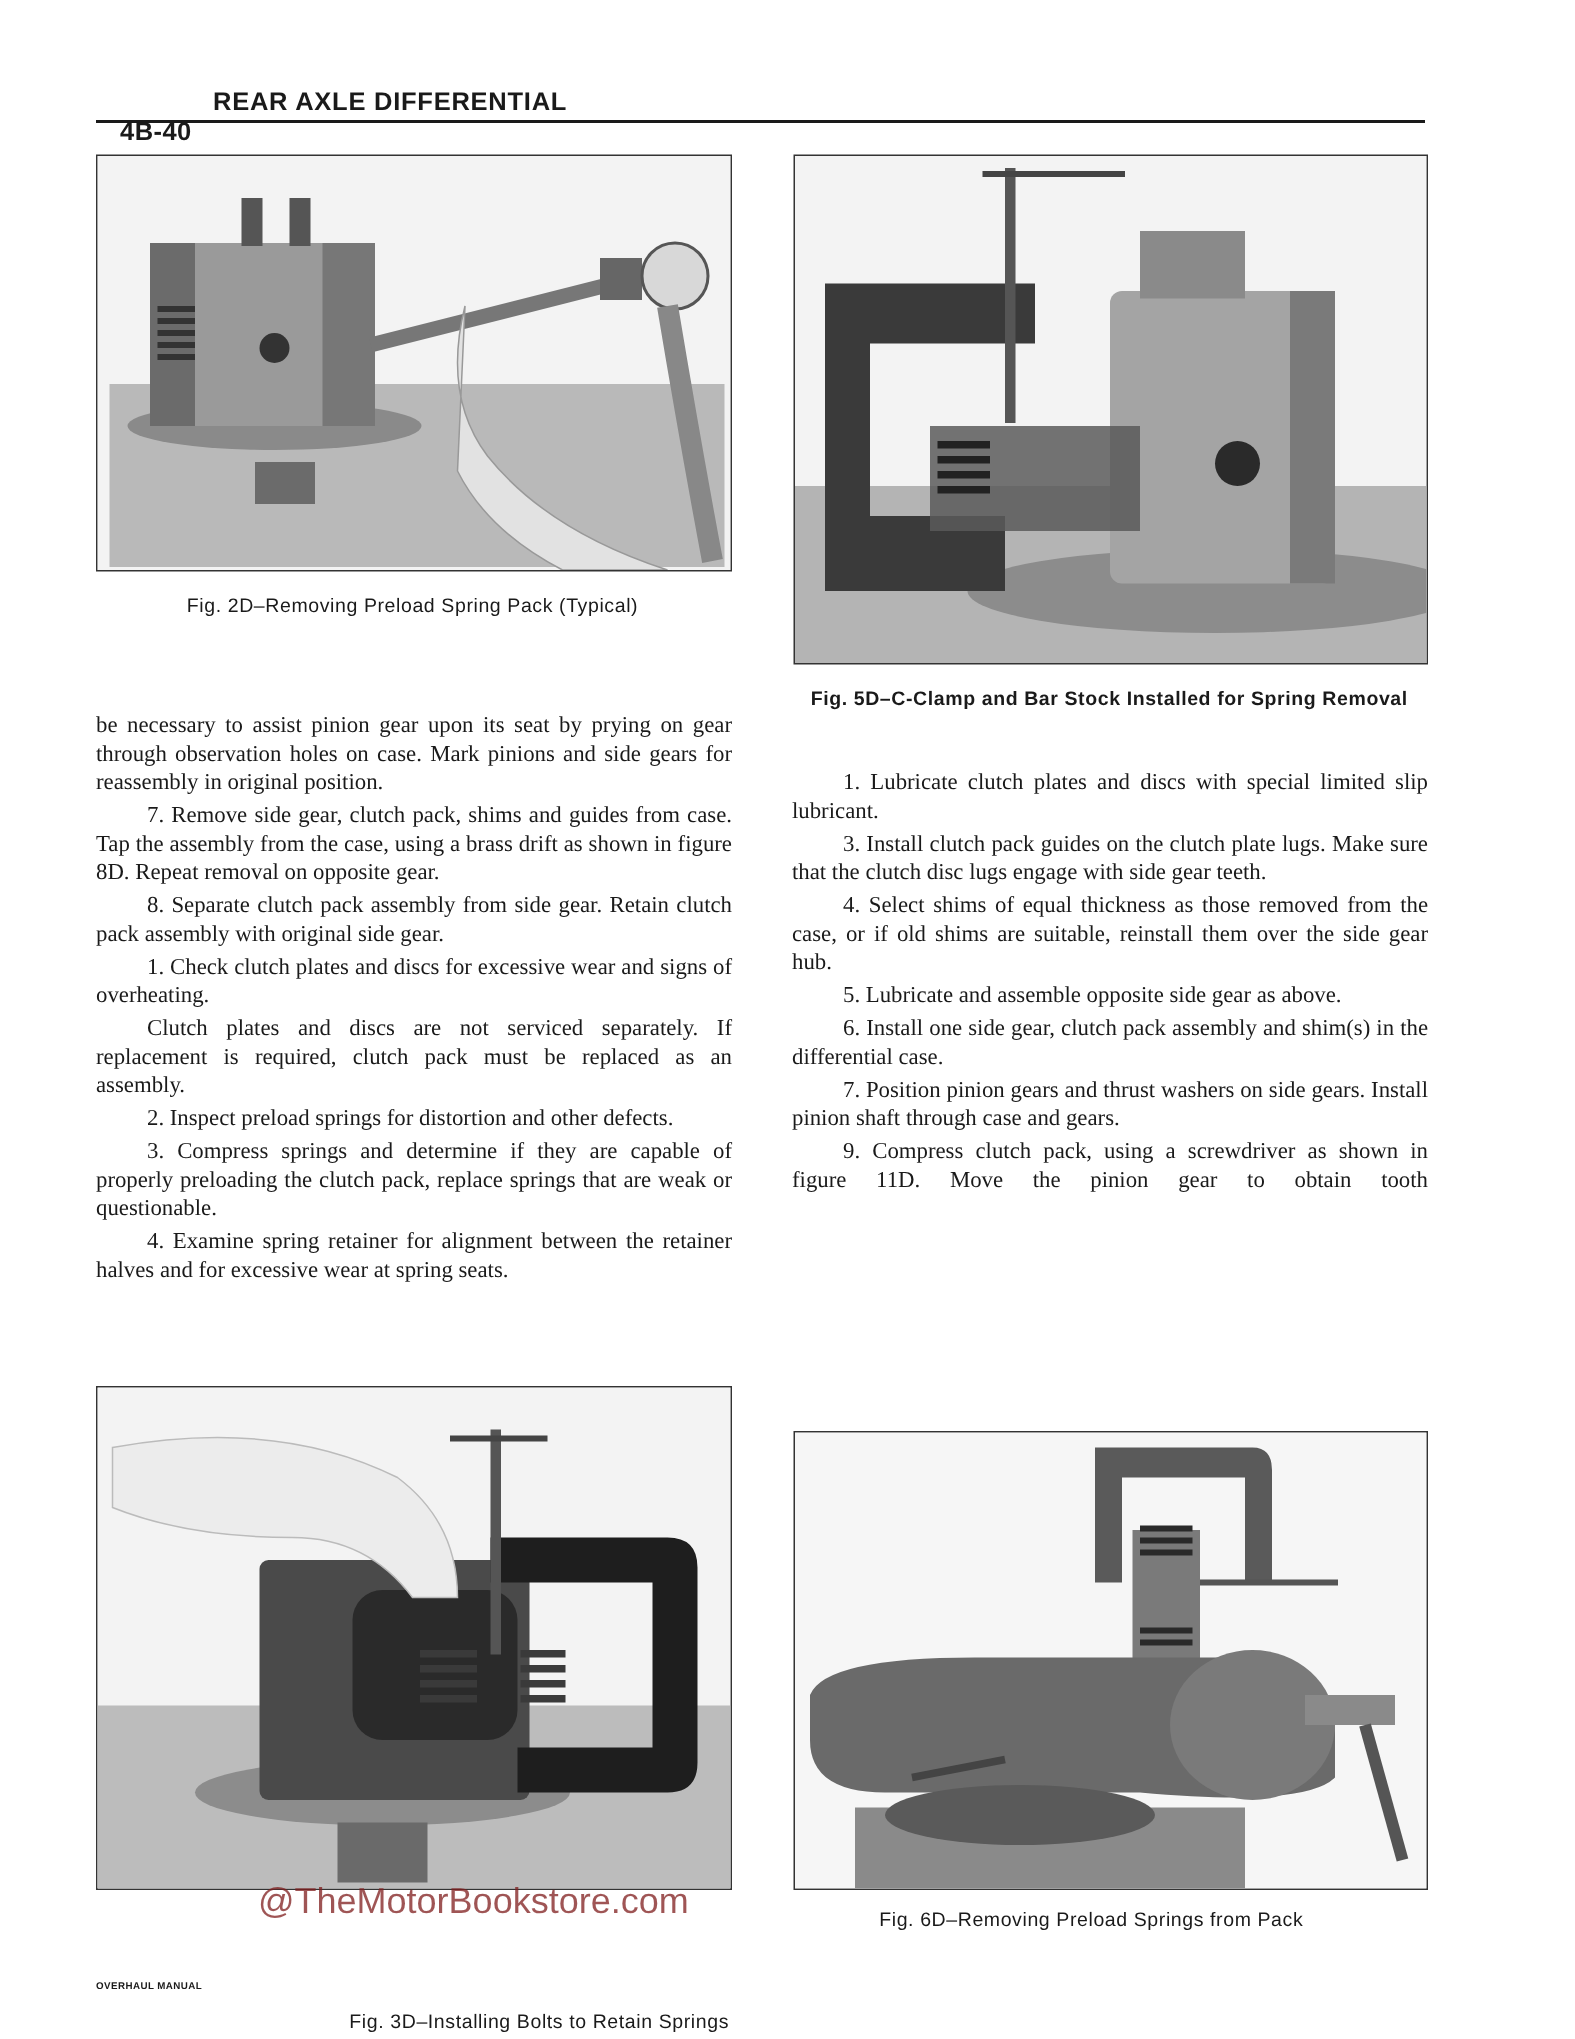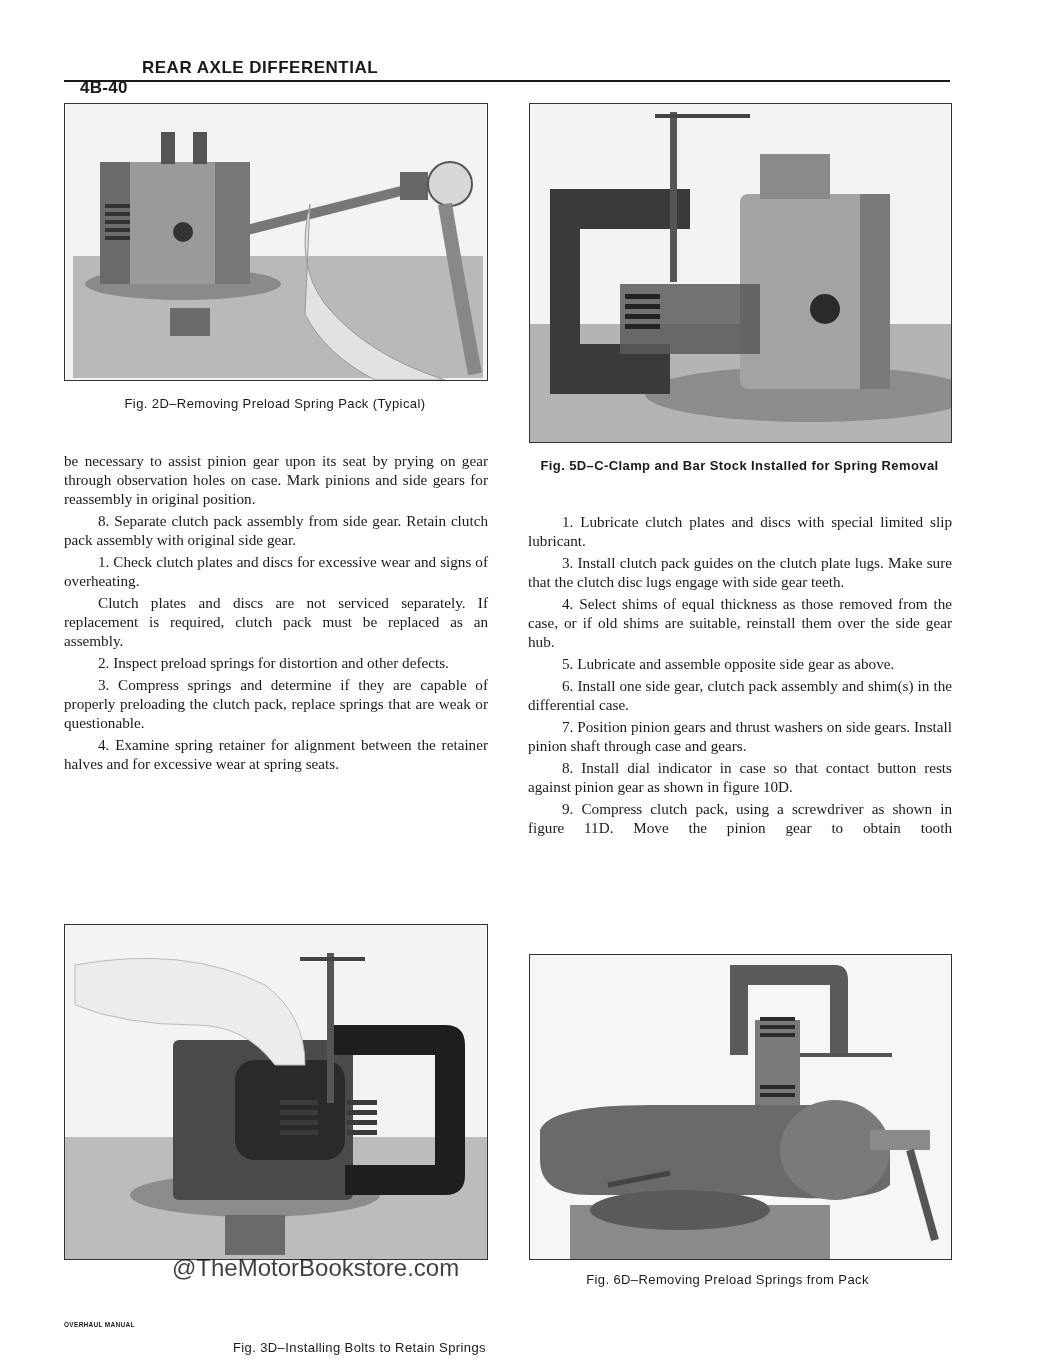--- a/index.html
+++ b/index.html
@@ -7,24 +7,24 @@
   .header { position:absolute; left:64px; top:58px; width:886px; height:22px; border-bottom:2px solid #1a1a1a; }
   .header .num { position:absolute; left:16px; top:0; font:bold 17px "Liberation Sans", sans-serif; letter-spacing:0.3px;margin-top:20px; }
   .header .title { position:absolute; left:78px; top:0; font:bold 17px "Liberation Sans", sans-serif; letter-spacing:0.5px; }
 
   .fig { position:absolute; border:1.5px solid #333; background:#fff; overflow:hidden; }
   .fig svg { width:100%; height:100%; display:block; }
   .caption { position:absolute; font:13px "Liberation Sans", sans-serif; letter-spacing:0.4px; text-align:center; white-space:nowrap; }
 
   .col { position:absolute; font:15.2px "Liberation Serif", serif; line-height:19px; text-align:justify; }
   .col p { margin:0 0 3px 0; text-indent:34px; }
-  .col p.noindent { text-indent:0; }
+  .col p.noindent { text-indent:0;margin-top:23px; }
   .col h3 { margin:4px 0 3px 0; font:bold 16px "Liberation Sans", sans-serif; letter-spacing:0.3px; }
 
-  .watermark { position:absolute; left:172px; top:1254px; font:24px "Liberation Sans", sans-serif; color:#000000; opacity:0.75; white-space:nowrap; }
+  .watermark { position:absolute; left:172px; top:1254px; font:24px "Liberation Sans", sans-serif; color:#7f1d1d; opacity:0.75; white-space:nowrap; }
   .footer { position:absolute; left:64px; top:1321px; font:bold 6.5px "Liberation Sans", sans-serif; letter-spacing:0.3px; }
 </style>
 </head>
 <body>
 
 <div class="header">
   <span class="num">4B-40</span>
   <span class="title">REAR AXLE DIFFERENTIAL</span>
 </div>
 
@@ -74,36 +74,36 @@
         <rect x="95" y="200" width="35" height="5"></rect>
         <rect x="95" y="210" width="35" height="5"></rect>
         <rect x="95" y="220" width="35" height="5"></rect>
       </g>
   </svg>
 </div>
 <div class="caption" style="left:529px; top:458px; width:421px;font-weight:bold;">Fig. 5D–C-Clamp and Bar Stock Installed for Spring Removal</div>
 
 <div class="col" style="left:64px; top:451px; width:424px;">
   <p class="noindent">be necessary to assist pinion gear upon its seat by prying on gear through observation holes on case. Mark pinions and side gears for reassembly in original position.</p>
+  <p>7. Remove side gear, clutch pack, shims and guides from case. Tap the assembly from the case, using a brass drift as shown in figure 8D. Repeat removal on opposite gear.</p>
   <p>8. Separate clutch pack assembly from side gear. Retain clutch pack assembly with original side gear.</p>
   <p>1. Check clutch plates and discs for excessive wear and signs of overheating.</p>
   <p>Clutch plates and discs are not serviced separately. If replacement is required, clutch pack must be replaced as an assembly.</p>
   <p>2. Inspect preload springs for distortion and other defects.</p>
   <p>3. Compress springs and determine if they are capable of properly preloading the clutch pack, replace springs that are weak or questionable.</p>
   <p>4. Examine spring retainer for alignment between the retainer halves and for excessive wear at spring seats.</p>
 </div>
 
 <div class="col" style="left:528px; top:512px; width:424px;">
   <p>1. Lubricate clutch plates and discs with special limited slip lubricant.</p>
   <p>3. Install clutch pack guides on the clutch plate lugs. Make sure that the clutch disc lugs engage with side gear teeth.</p>
   <p>4. Select shims of equal thickness as those removed from the case, or if old shims are suitable, reinstall them over the side gear hub.</p>
   <p>5. Lubricate and assemble opposite side gear as above.</p>
   <p>6. Install one side gear, clutch pack assembly and shim(s) in the differential case.</p>
   <p>7. Position pinion gears and thrust washers on side gears. Install pinion shaft through case and gears.</p>
-  <p>8. Install dial indicator in case so that contact button rests against pinion gear as shown in figure 10D.</p>
   <p style="text-align-last:justify;">9. Compress clutch pack, using a screwdriver as shown in figure 11D. Move the pinion gear to obtain tooth</p>
 </div>
 
 <div class="fig" style="left:64px; top:924px; width:422px; height:334px;">
   <svg viewBox="0 0 422 334">
     <rect x="0" y="0" width="422" height="334" fill="#f3f3f3"></rect>
     <rect x="0" y="212" width="422" height="122" fill="#bcbcbc"></rect>
     <ellipse cx="190" cy="270" rx="125" ry="22" fill="#8c8c8c"></ellipse>
     <rect x="108" y="115" width="180" height="160" rx="6" fill="#4a4a4a"></rect>
     <rect x="170" y="135" width="110" height="100" rx="20" fill="#2a2a2a"></rect>

